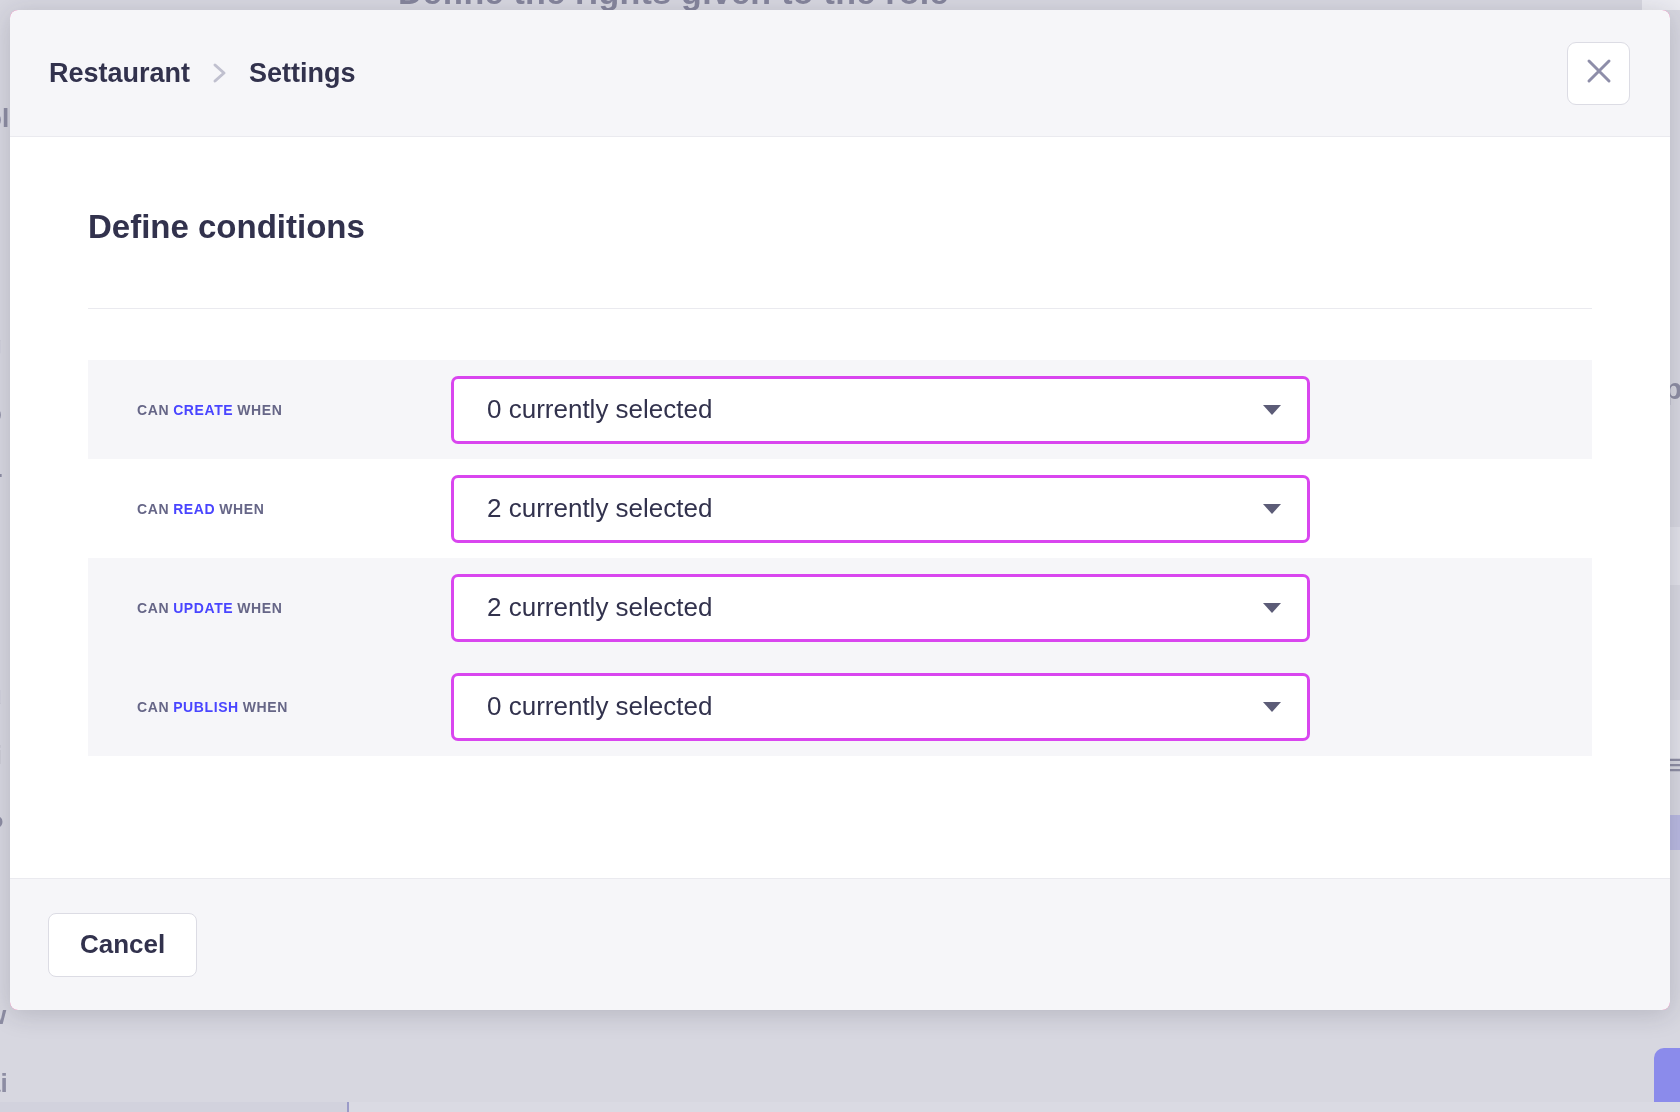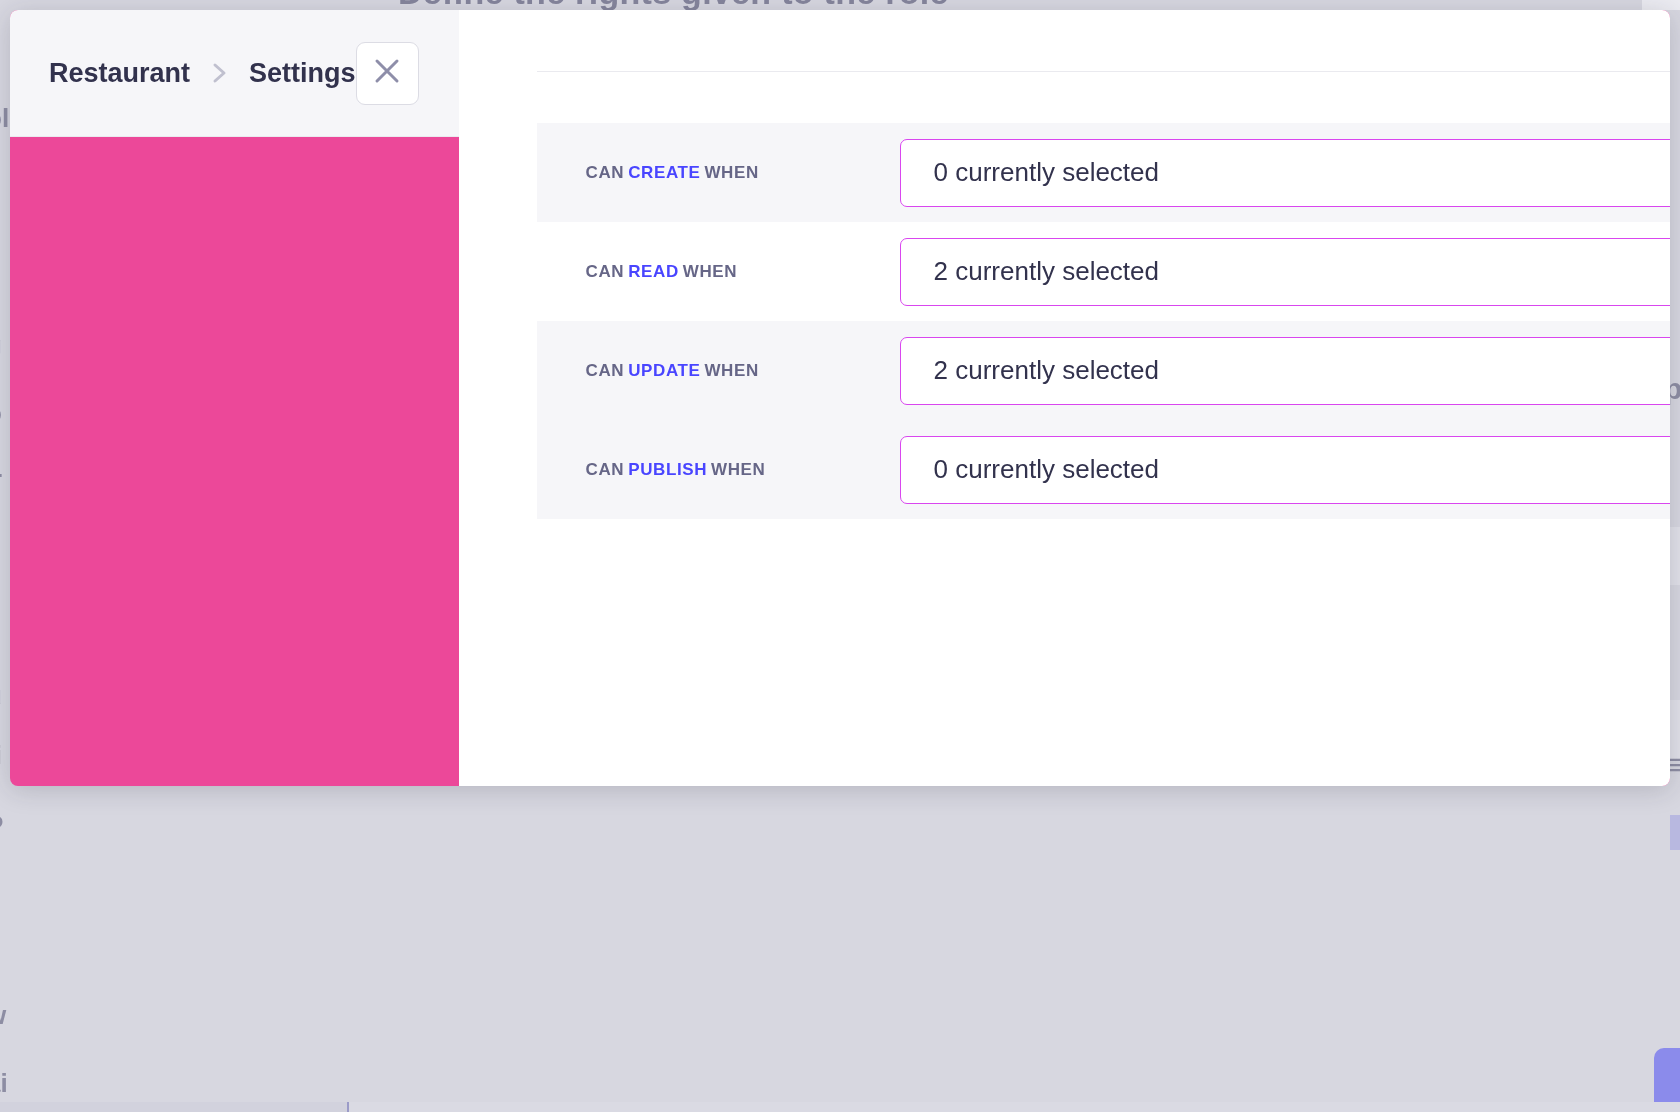--- a/index.html
+++ b/index.html
@@ -35,24 +35,24 @@
   .edge-right .band3 { position:absolute; left:0; top:815px; width:10px; height:35px; background:#b8b8e0; }
   .edge-right span { position:absolute; left:-6px; font-size:30px; font-weight:bold; color:#8d8da3; }
   .rf1 { top:372px; } .rf2 { top:748px; font-size:22px; letter-spacing:-1px; }
   .bg-blob { position:absolute; left:1654px; top:1048px; width:26px; height:64px; background:#8b8beb; border-radius:10px 0 0 10px; }
   .edge-bottom { position:absolute; left:0; top:1102px; width:1680px; height:10px; background:#dadae3; }
   .edge-bottom .darker { position:absolute; left:0; top:0; width:347px; height:10px; background:#d2d2dd; }
   .edge-bottom .vline { position:absolute; left:347px; top:0; width:2px; height:10px; background:#9b9bc8; }
 
   
   .modal {
-    position:absolute; left:10px; top:10px; width:1660px; height:776px;
+    position:absolute; left:10px; top:10px; width:1660px; height:1000px;
     background:#ec4899; border-radius:8px; overflow:hidden;
     box-shadow:0 4px 26px rgba(33,33,52,.18);
-    display:flex; flex-direction:row;
+    display:flex; flex-direction:column;
   }
   .modal-header {
     flex:none; height:127px; background:#f6f6f9; border-bottom:1px solid #eaeaef;
     display:flex; align-items:center; justify-content:space-between;
     padding:0 40px 0 39px;
   }
   .breadcrumb { display:flex; align-items:center; gap:22px; }
   .crumb { font-size:27px; font-weight:bold; color:#32324d; }
   .crumb-sep { display:flex; align-items:center; }
   .close-btn {
@@ -62,28 +62,28 @@
   }
 
   .modal-body { flex:1; background:#ffffff; padding:0 78px; }
   .heading { margin-top:70px; font-size:33px; font-weight:bold; color:#32324d; line-height:40px; }
   .body-divider { margin-top:61px; height:1px; background:#eaeaef; }
   .rows { margin-top:51px; }
   .row { height:99px; display:flex; align-items:center; padding-left:49px; }
   .row.odd { background:#f6f6f9; }
   .row-label {
     width:314px; flex:none;
-    font-size:17px; font-weight:bold; letter-spacing:.6px; color:#666687;
+    font-size:14px; font-weight:bold; letter-spacing:.6px; color:#666687;
     text-transform:uppercase;
   }
   .row-label span { margin-right:4px; }
   .row-label .accent { color:#4945ff; }
   .dropdown {
     position:relative; width:859px; height:68px; background:#ffffff;
-    border:1px solid #d946ef; border-radius:7px;
+    border:3px solid #d946ef; border-radius:7px;
     display:flex; align-items:center; padding-left:33px; cursor:pointer;
   }
   .dd-value { font-size:26px; color:#32324d; }
   .caret {
     position:absolute; right:26px; top:50%; margin-top:-5px;
     width:0; height:0;
     border-left:9px solid transparent; border-right:9px solid transparent;
     border-top:10px solid #5c5c77;
   }
 
@@ -151,20 +151,21 @@
       <div class="close-btn">
         <span>
           <svg width="26" height="26" viewBox="0 0 26 26">
               <path d="M3 3 L23 23 M23 3 L3 23" stroke="#8e8ea9" stroke-width="3" stroke-linecap="round"></path>
             </svg>
         </span>
       </div>
     </div>
 
     <div class="modal-body">
+      <div class="heading">Define conditions</div>
       <div class="body-divider"></div>
 
       <div class="rows">
 
         <div class="row odd">
           <div class="row-label">
             <span>CAN</span><span class="accent">CREATE</span><span>WHEN</span>
           </div>
           <div class="dropdown">
             <span class="dd-value">0 currently selected</span>

